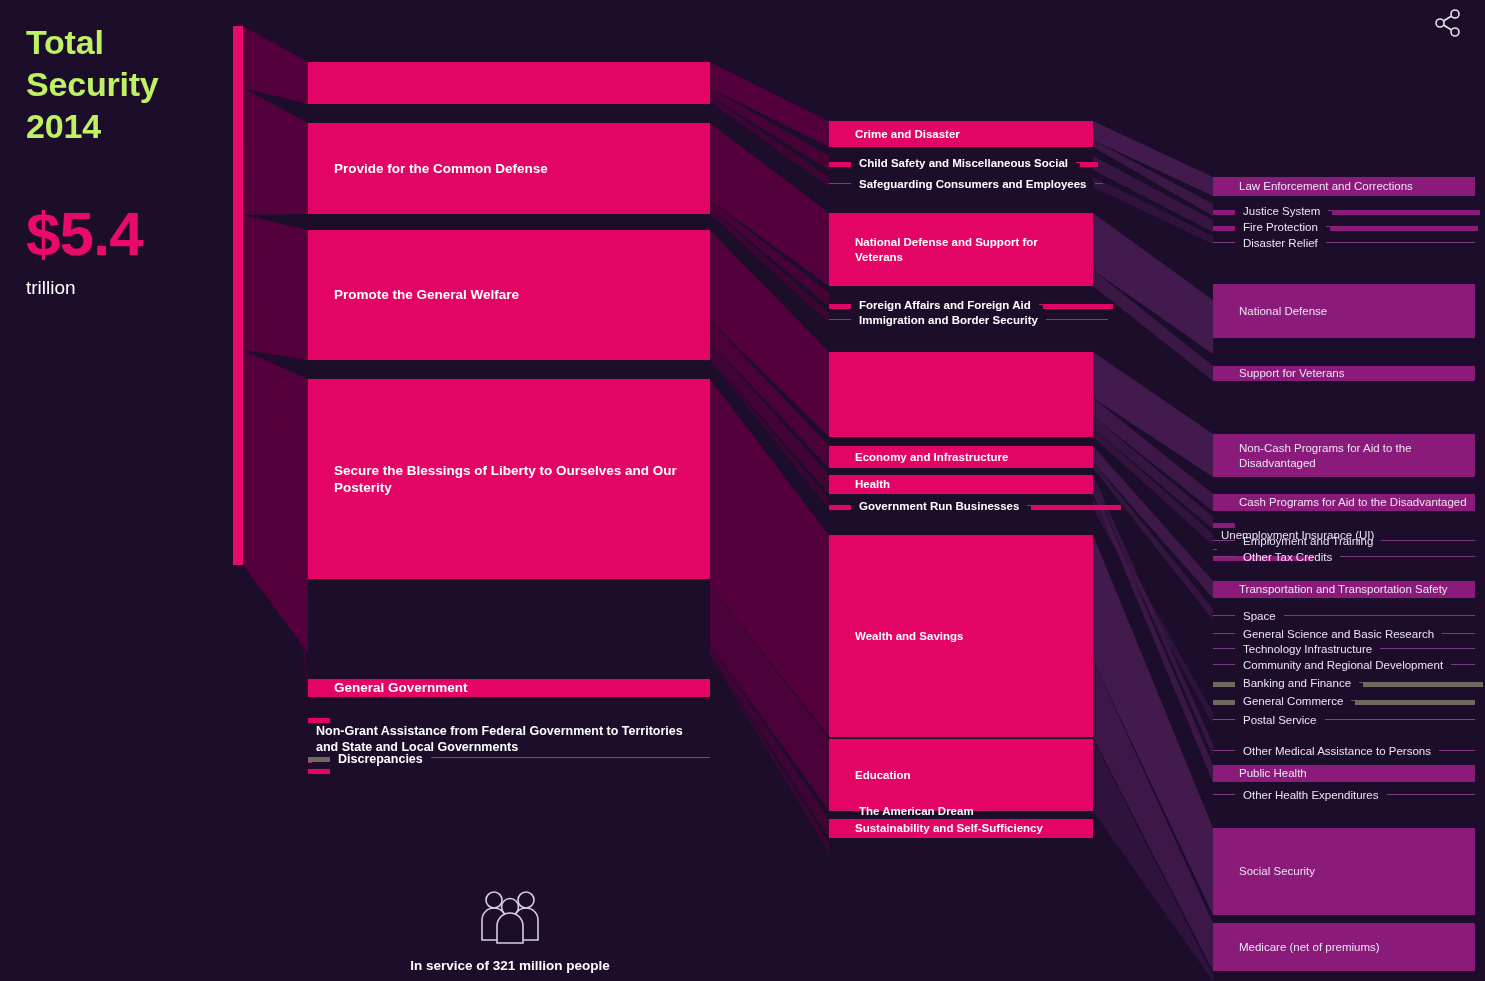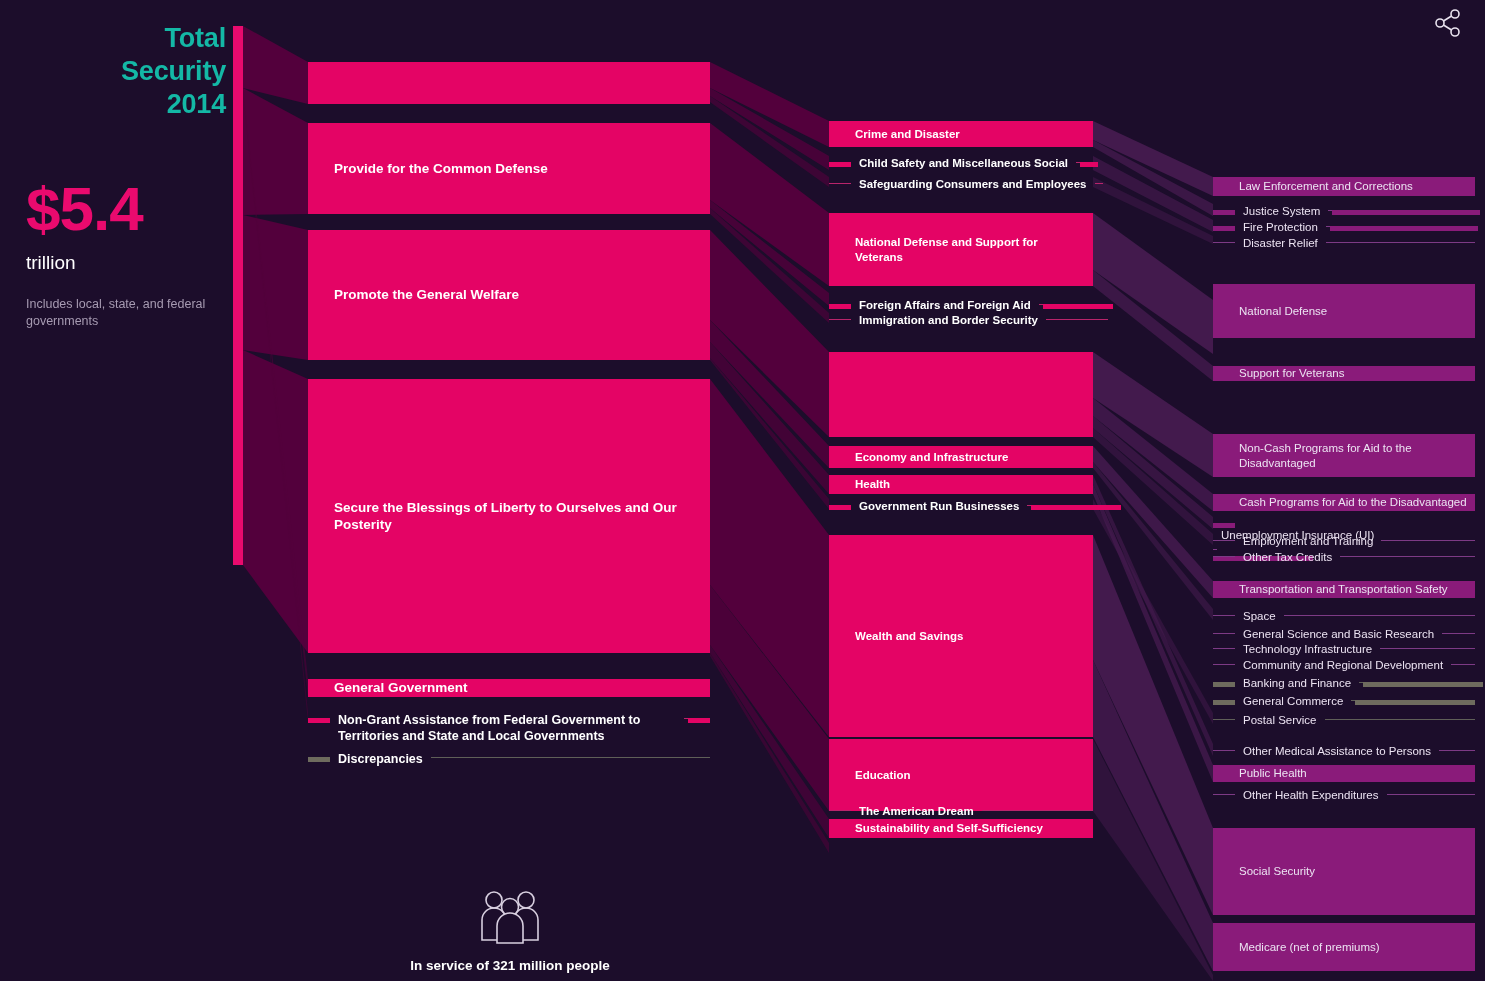--- a/index.html
+++ b/index.html
@@ -10,23 +10,22 @@
     overflow: hidden;
   }
   #stage { position: relative; width: 1485px; height: 981px; overflow: hidden; }
 
   
   #ribbons { position: absolute; left: 0; top: 0; width: 1485px; height: 981px; }
 
   
   .left-panel { position: absolute; left: 26px; top: 22px; width: 200px; }
   .big-title {
-    color: #14b8a6; font-size: 27px; font-weight: bold; line-height: 1.23;
+    color: #bef264; font-size: 34px; font-weight: bold; line-height: 1.23;
     letter-spacing: -0.2px;
-    text-align: right;
   }
   .amount {
     color: #ea0a6e; font-size: 62px; font-weight: bold; line-height: 1;
     margin-top: 56px; letter-spacing: -1px;
   }
   .amount-unit { color: #ffffff; font-size: 19px; margin-top: 12px; }
   .amount-note {
     color: #a79bb2; font-size: 12.5px; line-height: 1.42; margin-top: 22px;
   }
 
@@ -144,21 +143,20 @@
   </svg>
 
   <div class="left-panel">
     <div class="big-title">
       <span>Total</span><br>
       <span>Security</span><br>
       <span>2014</span>
     </div>
     <div class="amount">$5.4</div>
     <div class="amount-unit">trillion</div>
-    <div class="amount-note">Includes local, state, and federal governments</div>
   </div>
 
   <div class="share-icon">
     <svg viewBox="0 0 34 34" width="34" height="34" fill="none" stroke="#e8e2ee" stroke-width="1.6">
       <circle cx="24" cy="8" r="4"></circle>
       <circle cx="9" cy="17" r="4"></circle>
       <circle cx="24" cy="26" r="4"></circle>
       <line x1="12.5" y1="15" x2="20.5" y2="10"></line>
       <line x1="12.5" y1="19" x2="20.5" y2="24"></line>
     </svg>
@@ -185,29 +183,29 @@
         <div class="node-fill"></div>
       </div>
       <div class="node" style="top: 123px; height: 91px;">
         <div class="node-fill"></div>
         <div class="node-label">Provide for the Common Defense</div>
       </div>
       <div class="node" style="top: 230px; height: 130px;">
         <div class="node-fill"></div>
         <div class="node-label">Promote the General Welfare</div>
       </div>
-      <div class="node" style="top: 379px; height: 274px; border-radius: 18px;">
+      <div class="node" style="top: 379px; height: 200px; border-radius: 18px;">
         <div class="node-fill"></div>
         <div class="node-label">Secure the Blessings of Liberty to Ourselves and Our Posterity</div>
       </div>
       <div class="node" style="top: 679px; height: 18px;">
         <div class="node-fill"></div>
         <div class="node-label">General Government</div>
       </div>
-      <div class="thin" style="top: 712px;">
+      <div class="thin" style="top: 712px; flex-direction: column;">
         <div class="stub sw-pink" style="width: 22px; height: 5px;"></div>
         <div class="thin-label">Non-Grant Assistance from Federal Government to Territories and State and Local Governments</div>
         <div class="rule sw-pinkline" style="height: 1px;"></div>
         <div class="tail sw-pink" style="width: 22px; height: 5px;"></div>
       </div>
       <div class="thin" style="top: 751px;">
         <div class="stub sw-gray" style="width: 22px; height: 5px;"></div>
         <div class="thin-label">Discrepancies</div>
         <div class="rule sw-grayline" style="height: 1px;"></div>
       </div>

